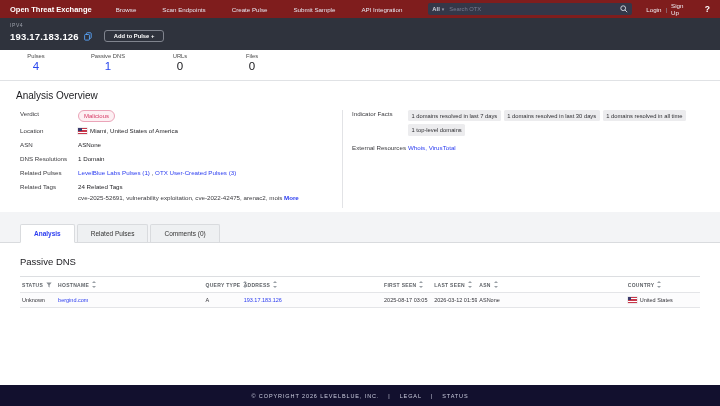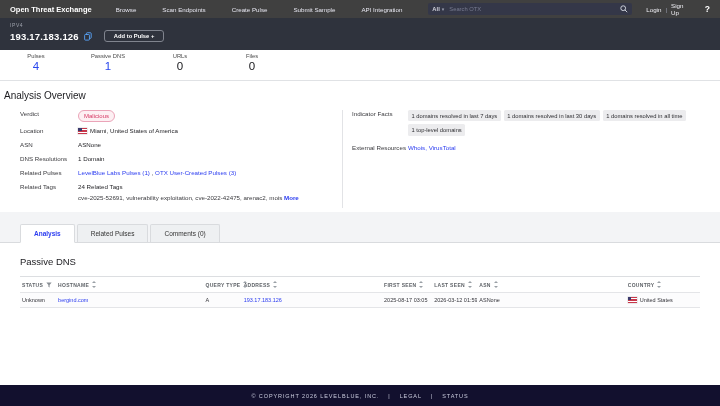--- a/index.html
+++ b/index.html
@@ -1,21 +1,21 @@
 <!DOCTYPE html>
 <html><head>
 <meta charset="utf-8">
 <style>
   * { margin:0; padding:0; box-sizing:border-box; }
   html,body { width:720px; height:406px; overflow:hidden; }
   body { font-family:"Liberation Sans", sans-serif; background:#fff; display:flex; flex-direction:column; }
   a { text-decoration:none; }
 
   
-  .topnav { height:18px; background:#404040; display:flex; align-items:center; padding:0 10px; flex-shrink:0; }
+  .topnav { height:18px; background:#7f1d1d; display:flex; align-items:center; padding:0 10px; flex-shrink:0; }
   .brand { font-size:7.5px; font-weight:bold; color:#fff; margin-right:24px; white-space:nowrap; }
   .nav-item { font-size:6.2px; color:#e6e6f0; margin-right:26px; white-space:nowrap; cursor:pointer; }
   .searchbox { margin-left:auto; width:205px; height:12px; background:#343748; border-radius:2px; display:flex; align-items:center; padding:0 4px; }
   .search-filter { font-size:5.8px; color:#cfd0da; margin-right:2px; font-weight:bold; }
   .search-caret { font-size:5px; color:#9b9eb0; margin-right:5px; }
   .search-input { flex:1; background:transparent; border:none; outline:none; font-size:5.8px; color:#dadbe4; font-family:"Liberation Sans",sans-serif; min-width:0; }
   .search-input::placeholder { color:#787b90; }
   .login-area { display:flex; align-items:center; margin-left:14px; gap:4px; }
   .login-link { font-size:6.2px; color:#f0f0f6; cursor:pointer; }
   .login-sep { font-size:6.2px; color:#9b9eb0; }
@@ -31,21 +31,21 @@
 
   
   .stats { height:31px; border-bottom:1px solid #e0e2e5; display:flex; padding-top:3px; flex-shrink:0; background:#fff; }
   .stat { width:72px; text-align:center; cursor:pointer; }
   .stat-label { font-size:5.8px; color:#4c4c4c; }
   .stat-value { font-size:11.5px; color:#16161a; margin-top:1px; }
   .stat-value.blue { color:#2846ee; }
 
   
   .overview { height:131px; padding-top:7px; background:#fff; flex-shrink:0; }
-  .overview-title { font-size:10px; font-weight:500; color:#1b1b1f; margin:2px 0 9px 4px; }
+  .overview-title { font-size:10px; font-weight:500; color:#1b1b1f; margin:2px 0 9px 16px; }
   .overview-cols { display:flex; align-items:stretch; }
   .col-left { width:342px; padding-left:20px; flex-shrink:0; }
   .col-right { flex:1; border-left:1px solid #e2e3e6; padding-left:9px; padding-right:10px; }
   .field { display:flex; margin-bottom:5px; font-size:6.2px; align-items:flex-start; line-height:1.45; }
   .field-label { width:58px; color:#3a3a3e; flex-shrink:0; }
   .col-right .field-label { width:56px; }
   .field-value { color:#1f1f23; }
   .badge-malicious { display:inline-block; color:#d63864; border:1px solid #eba4b8; background:#fdf0f3; border-radius:6px; padding:0.5px 5px 1px; font-size:6px; }
   .blue-link { color:#2b3cf0; cursor:pointer; }
   .tags-line { margin-top:2px; color:#3a3a3e; }

